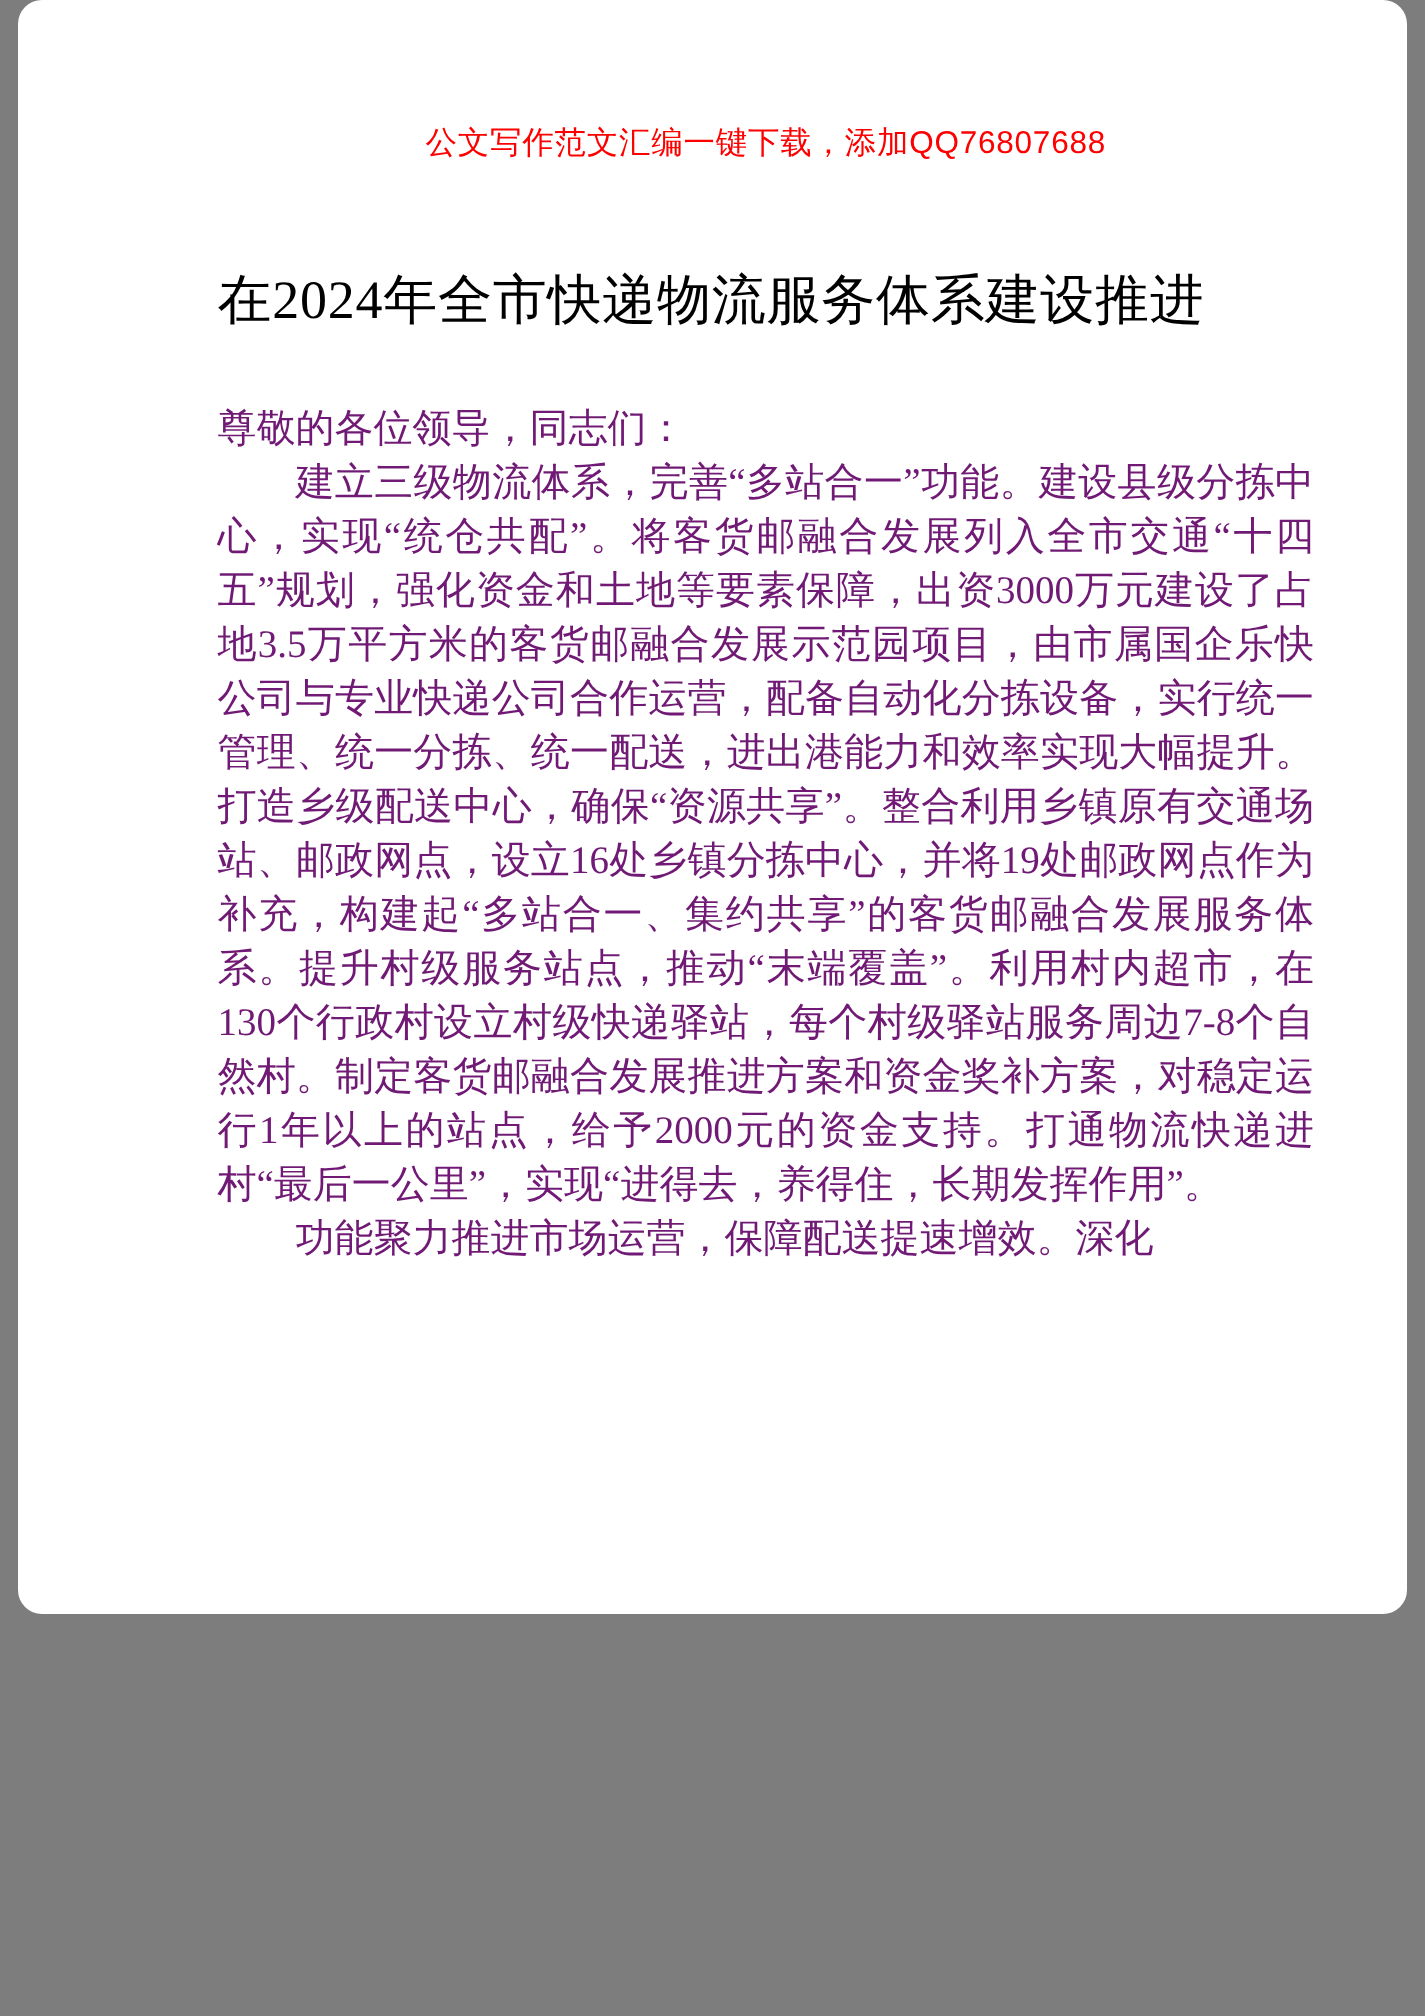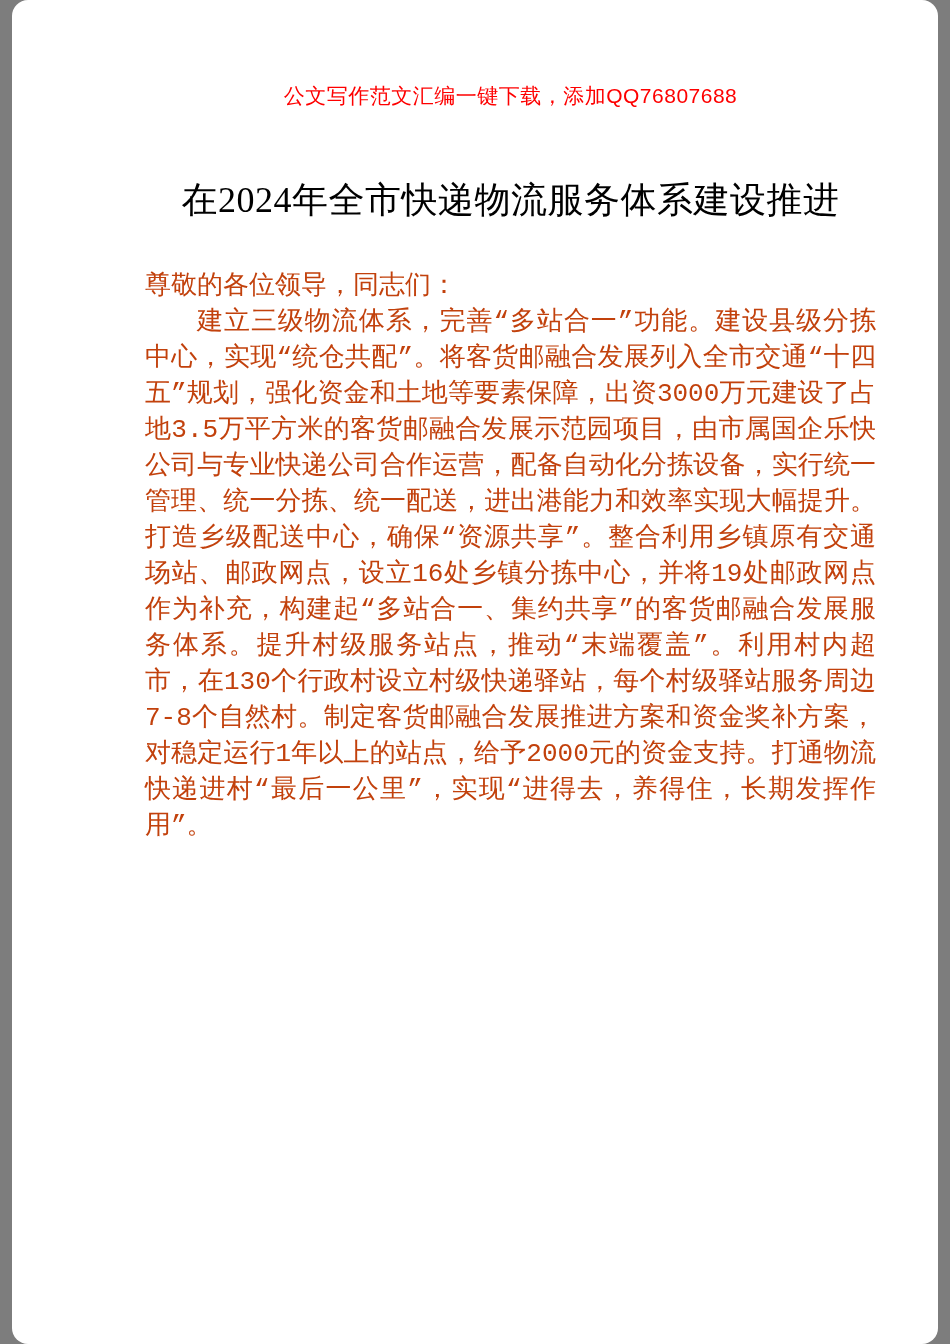--- a/index.html
+++ b/index.html
@@ -11,56 +11,54 @@
     height: 1344px;
     background: #7d7d7d;
     position: relative;
     font-family: "Liberation Serif", "DejaVu Serif", serif;
   }
   .page {
     position: absolute;
     left: 12px;
     top: 0;
     width: 926px;
-    height: 1344px;
+    height: 1076px;
     background: #ffffff;
     border-radius: 16px;
     overflow: hidden;
     box-sizing: border-box;
     padding: 84px 62px 0 133px;
   }
   .notice {
     text-align: center;
     color: #fe0000;
     font-size: 21px;
     line-height: 24px;
     font-family: "Liberation Sans", "DejaVu Sans", sans-serif;
     letter-spacing: 0.5px;
     white-space: nowrap;
   }
   .title {
     margin: 58px 0 0 0;
     font-weight: 400;
-    text-align: center;
     color: #000000;
     font-size: 36px;
     line-height: 68px;
     letter-spacing: 0.5px;
   }
   .title-line {
     display: block;
   }
   .doc-body {
     margin-top: 34px;
-    color: #c2410c;
+    color: #701a75;
     font-size: 26px;
     line-height: 36px;
     text-align: justify;
     text-justify: inter-ideograph;
-    font-family: Liberation Mono, monospace;
   }
   .doc-body p {
     margin: 0;
   }
   .doc-body p.para {
     text-indent: 2em;
   }
   .salutation {
     text-indent: 0;
   }
@@ -73,16 +71,17 @@
 
     <div class="notice">公文写作范文汇编一键下载，添加QQ76807688</div>
 
     <h1 class="title">
       <span class="title-line">在2024年全市快递物流服务体系建设推进</span>
     </h1>
 
     <div class="doc-body">
       <p class="salutation">尊敬的各位领导，同志们：</p>
       <p class="para">建立三级物流体系，完善“多站合一”功能。建设县级分拣中心，实现“统仓共配”。将客货邮融合发展列入全市交通“十四五”规划，强化资金和土地等要素保障，出资3000万元建设了占地3.5万平方米的客货邮融合发展示范园项目，由市属国企乐快公司与专业快递公司合作运营，配备自动化分拣设备，实行统一管理、统一分拣、统一配送，进出港能力和效率实现大幅提升。打造乡级配送中心，确保“资源共享”。整合利用乡镇原有交通场站、邮政网点，设立16处乡镇分拣中心，并将19处邮政网点作为补充，构建起“多站合一、集约共享”的客货邮融合发展服务体系。提升村级服务站点，推动“末端覆盖”。利用村内超市，在130个行政村设立村级快递驿站，每个村级驿站服务周边7-8个自然村。制定客货邮融合发展推进方案和资金奖补方案，对稳定运行1年以上的站点，给予2000元的资金支持。打通物流快递进村“最后一公里”，实现“进得去，养得住，长期发挥作用”。</p>
+      <p class="para">功能聚力推进市场运营，保障配送提速增效。深化</p>
     </div>
 
   </div>
 </div>
 
 </body></html>

